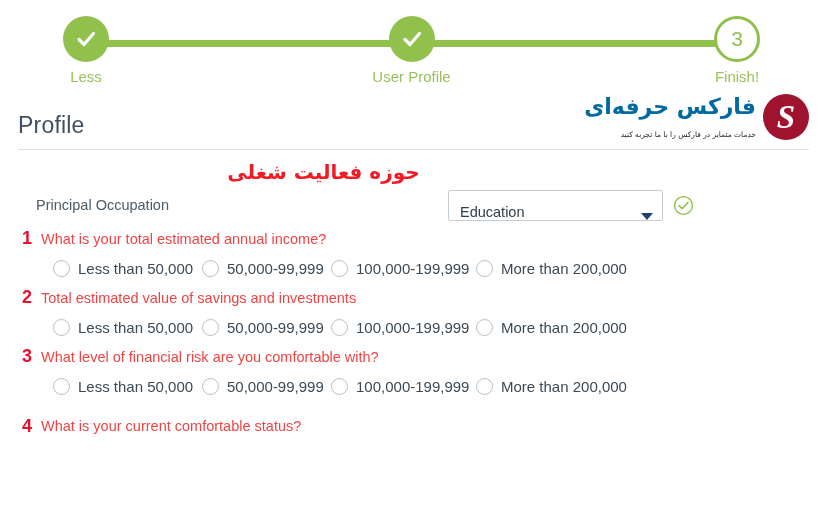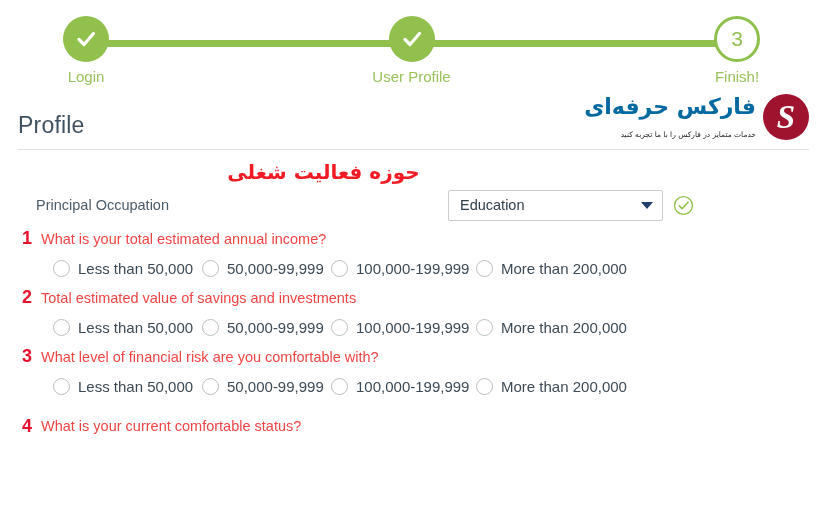--- a/index.html
+++ b/index.html
@@ -178,21 +178,21 @@
     align-items: center;
     gap: 10px;
   }
   .select-box {
     width: 215px;
     height: 31px;
     border: 1px solid #c8cdd1;
     border-radius: 2px;
     background: #ffffff;
     display: flex;
-    align-items: center;
+    align-items: flex-end;
     justify-content: space-between;
     padding: 0 9px 0 11px;
     font-size: 14.5px;
     color: #30404d;
   }
   .caret {
     width: 0; height: 0;
     border-left: 6px solid transparent;
     border-right: 6px solid transparent;
     border-top: 7px solid #1f3f6e;
@@ -255,21 +255,21 @@
 <div id="wizard">
   <div class="stepper-track"></div>
   <div class="steps">
 
     <div class="step complete">
       <div class="bubble">
         <svg width="24" height="24" viewBox="0 0 24 24">
           <path d="M5 12.5 L10 17.5 L19.5 6.5" fill="none" stroke="#ffffff" stroke-width="3.2" stroke-linecap="round" stroke-linejoin="round"></path>
         </svg>
       </div>
-      <div class="steplabel">Login</div>
+      <div class="steplabel">Less</div>
     </div>
 
     <div class="step complete">
       <div class="bubble">
         <svg width="24" height="24" viewBox="0 0 24 24">
           <path d="M5 12.5 L10 17.5 L19.5 6.5" fill="none" stroke="#ffffff" stroke-width="3.2" stroke-linecap="round" stroke-linejoin="round"></path>
         </svg>
       </div>
       <div class="steplabel">User Profile</div>
     </div>

